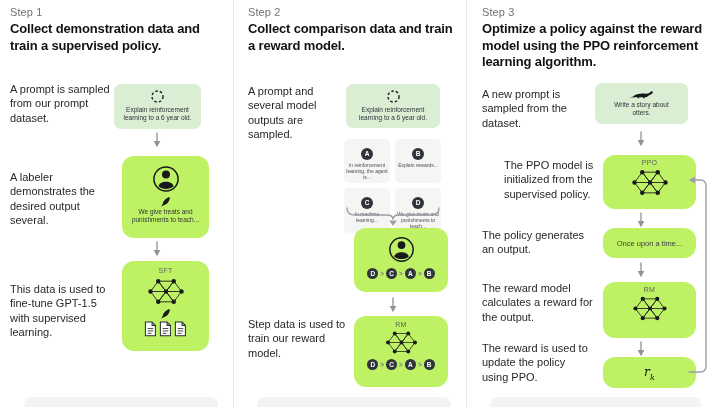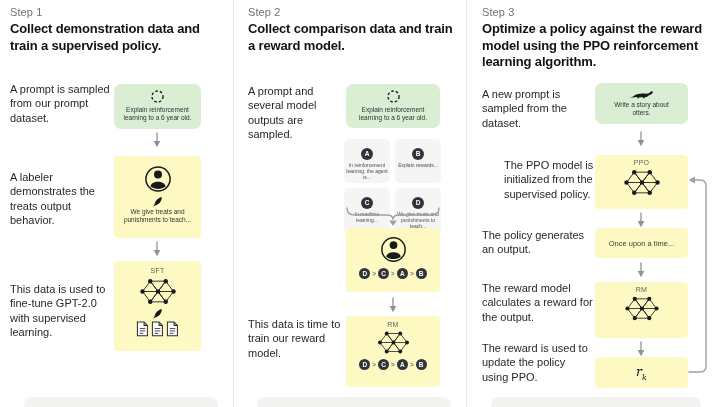--- a/index.html
+++ b/index.html
@@ -7,21 +7,21 @@
     position:relative;width:720px;height:407px;background:#ffffff;overflow:hidden;
     font-family:"Liberation Sans","DejaVu Sans",sans-serif;color:#1c1e21;
   }
   .abs{position:absolute;}
   .vdiv{position:absolute;top:0;width:1px;height:407px;background:#e8e8e6;}
   .bbar{position:absolute;top:397px;height:12px;background:#f3f3f1;border-radius:8px 8px 0 0;}
   .step{font-size:11px;color:#6e7276;letter-spacing:.1px;}
   .title{font-size:13px;font-weight:700;color:#101214;line-height:1.27;letter-spacing:-0.15px;}
   .cap{font-size:11px;color:#26282b;line-height:1.3;}
   .gbox{position:absolute;background:#d9eed3;border-radius:7px;text-align:center;box-sizing:border-box;padding-top:5px;}
-  .xbox{position:absolute;background:#fef9c3;border-radius:4px;text-align:center;box-sizing:border-box;}
+  .xbox{position:absolute;background:#bef264;border-radius:12px;text-align:center;box-sizing:border-box;margin-left:8px;}
   .tiny{font-size:6.5px;line-height:1.3;color:#2f3338;}
   .boxlabel{font-size:7px;color:#5b5f63;letter-spacing:.3px;}
   .arr{position:absolute;width:10px;height:16px;}
   .rank-row{display:flex;align-items:center;justify-content:center;gap:2px;margin-top:4px;}
   .badge{display:inline-block;width:11px;height:11px;border-radius:50%;background:#30353c;color:#fff;
          font-size:6.5px;font-weight:700;line-height:11px;text-align:center;}
   .gt{font-size:6.5px;color:#7d8185;font-weight:700;}
   .grid{position:absolute;display:grid;grid-template-columns:46px 46px;gap:5px;}
   .cell{background:#f5f5f3;border-radius:5px;min-height:26px;padding:3px 2px 3px 2px;text-align:center;}
   .cell .badge{width:12px;height:12px;line-height:12px;}
@@ -103,36 +103,36 @@
     <svg class="ic-center" width="15" height="15" viewBox="0 0 20 20">
         <use href="#dashc"></use>
       </svg>
     <div class="tiny" style="padding:2px 3px 0 3px;">Explain reinforcement learning to a 6 year old.</div>
   </div>
 
   <svg class="arr" style="left:152px;top:132px;" viewBox="0 0 10 16">
       <use href="#darr"></use>
     </svg>
 
-  <div class="abs cap" style="left:10px;top:170px;width:100px;">A labeler demonstrates the treats output behavior.</div>
+  <div class="abs cap" style="left:10px;top:170px;width:100px;">A labeler demonstrates the desired output several.</div>
   <div class="xbox" style="left:114px;top:156px;width:87px;height:82px;padding-top:8px;">
     <svg class="ic-center" width="30" height="30" viewBox="0 0 36 36">
         <use href="#person"></use>
       </svg>
     <svg class="ic-center" width="11" height="11" viewBox="0 0 16 16" style="margin-top:2px;">
         <use href="#pen"></use>
       </svg>
     <div class="tiny" style="padding:1px 4px 0 4px;">We give treats and punishments to teach...</div>
   </div>
 
   <svg class="arr" style="left:152px;top:241px;" viewBox="0 0 10 16">
       <use href="#darr"></use>
     </svg>
 
-  <div class="abs cap" style="left:10px;top:282px;width:108px;">This data is used to fine-tune GPT-2.0 with supervised learning.</div>
+  <div class="abs cap" style="left:10px;top:282px;width:108px;">This data is used to fine-tune GPT-1.5 with supervised learning.</div>
   <div class="xbox" style="left:114px;top:261px;width:87px;height:90px;padding-top:6px;">
     <div class="boxlabel">SFT</div>
     <svg class="ic-center" width="38" height="31" viewBox="0 0 44 36" style="margin-top:2px;">
         <use href="#net"></use>
       </svg>
     <svg class="ic-center" width="11" height="11" viewBox="0 0 16 16" style="margin-top:1px;">
         <use href="#pen"></use>
       </svg>
     <div style="display:flex;justify-content:center;gap:2px;margin-top:2px;">
       <svg width="13" height="16" viewBox="0 0 14 17">
@@ -194,21 +194,21 @@
       <span class="badge">A</span>
       <span class="gt">&gt;</span>
       <span class="badge">B</span>
     </div>
   </div>
 
   <svg class="arr" style="left:388px;top:297px;" viewBox="0 0 10 16">
       <use href="#darr"></use>
     </svg>
 
-  <div class="abs cap" style="left:248px;top:317px;width:100px;">This data is time to train our reward model.</div>
+  <div class="abs cap" style="left:248px;top:317px;width:100px;">Step data is used to train our reward model.</div>
   <div class="xbox" style="left:346px;top:316px;width:94px;height:71px;padding-top:5px;">
     <div class="boxlabel">RM</div>
     <svg class="ic-center" width="33" height="27" viewBox="0 0 44 36" style="margin-top:1px;">
         <use href="#net"></use>
       </svg>
     <div class="rank-row" style="margin-top:3px;">
       <span class="badge">D</span>
       <span class="gt">&gt;</span>
       <span class="badge">C</span>
       <span class="gt">&gt;</span>

